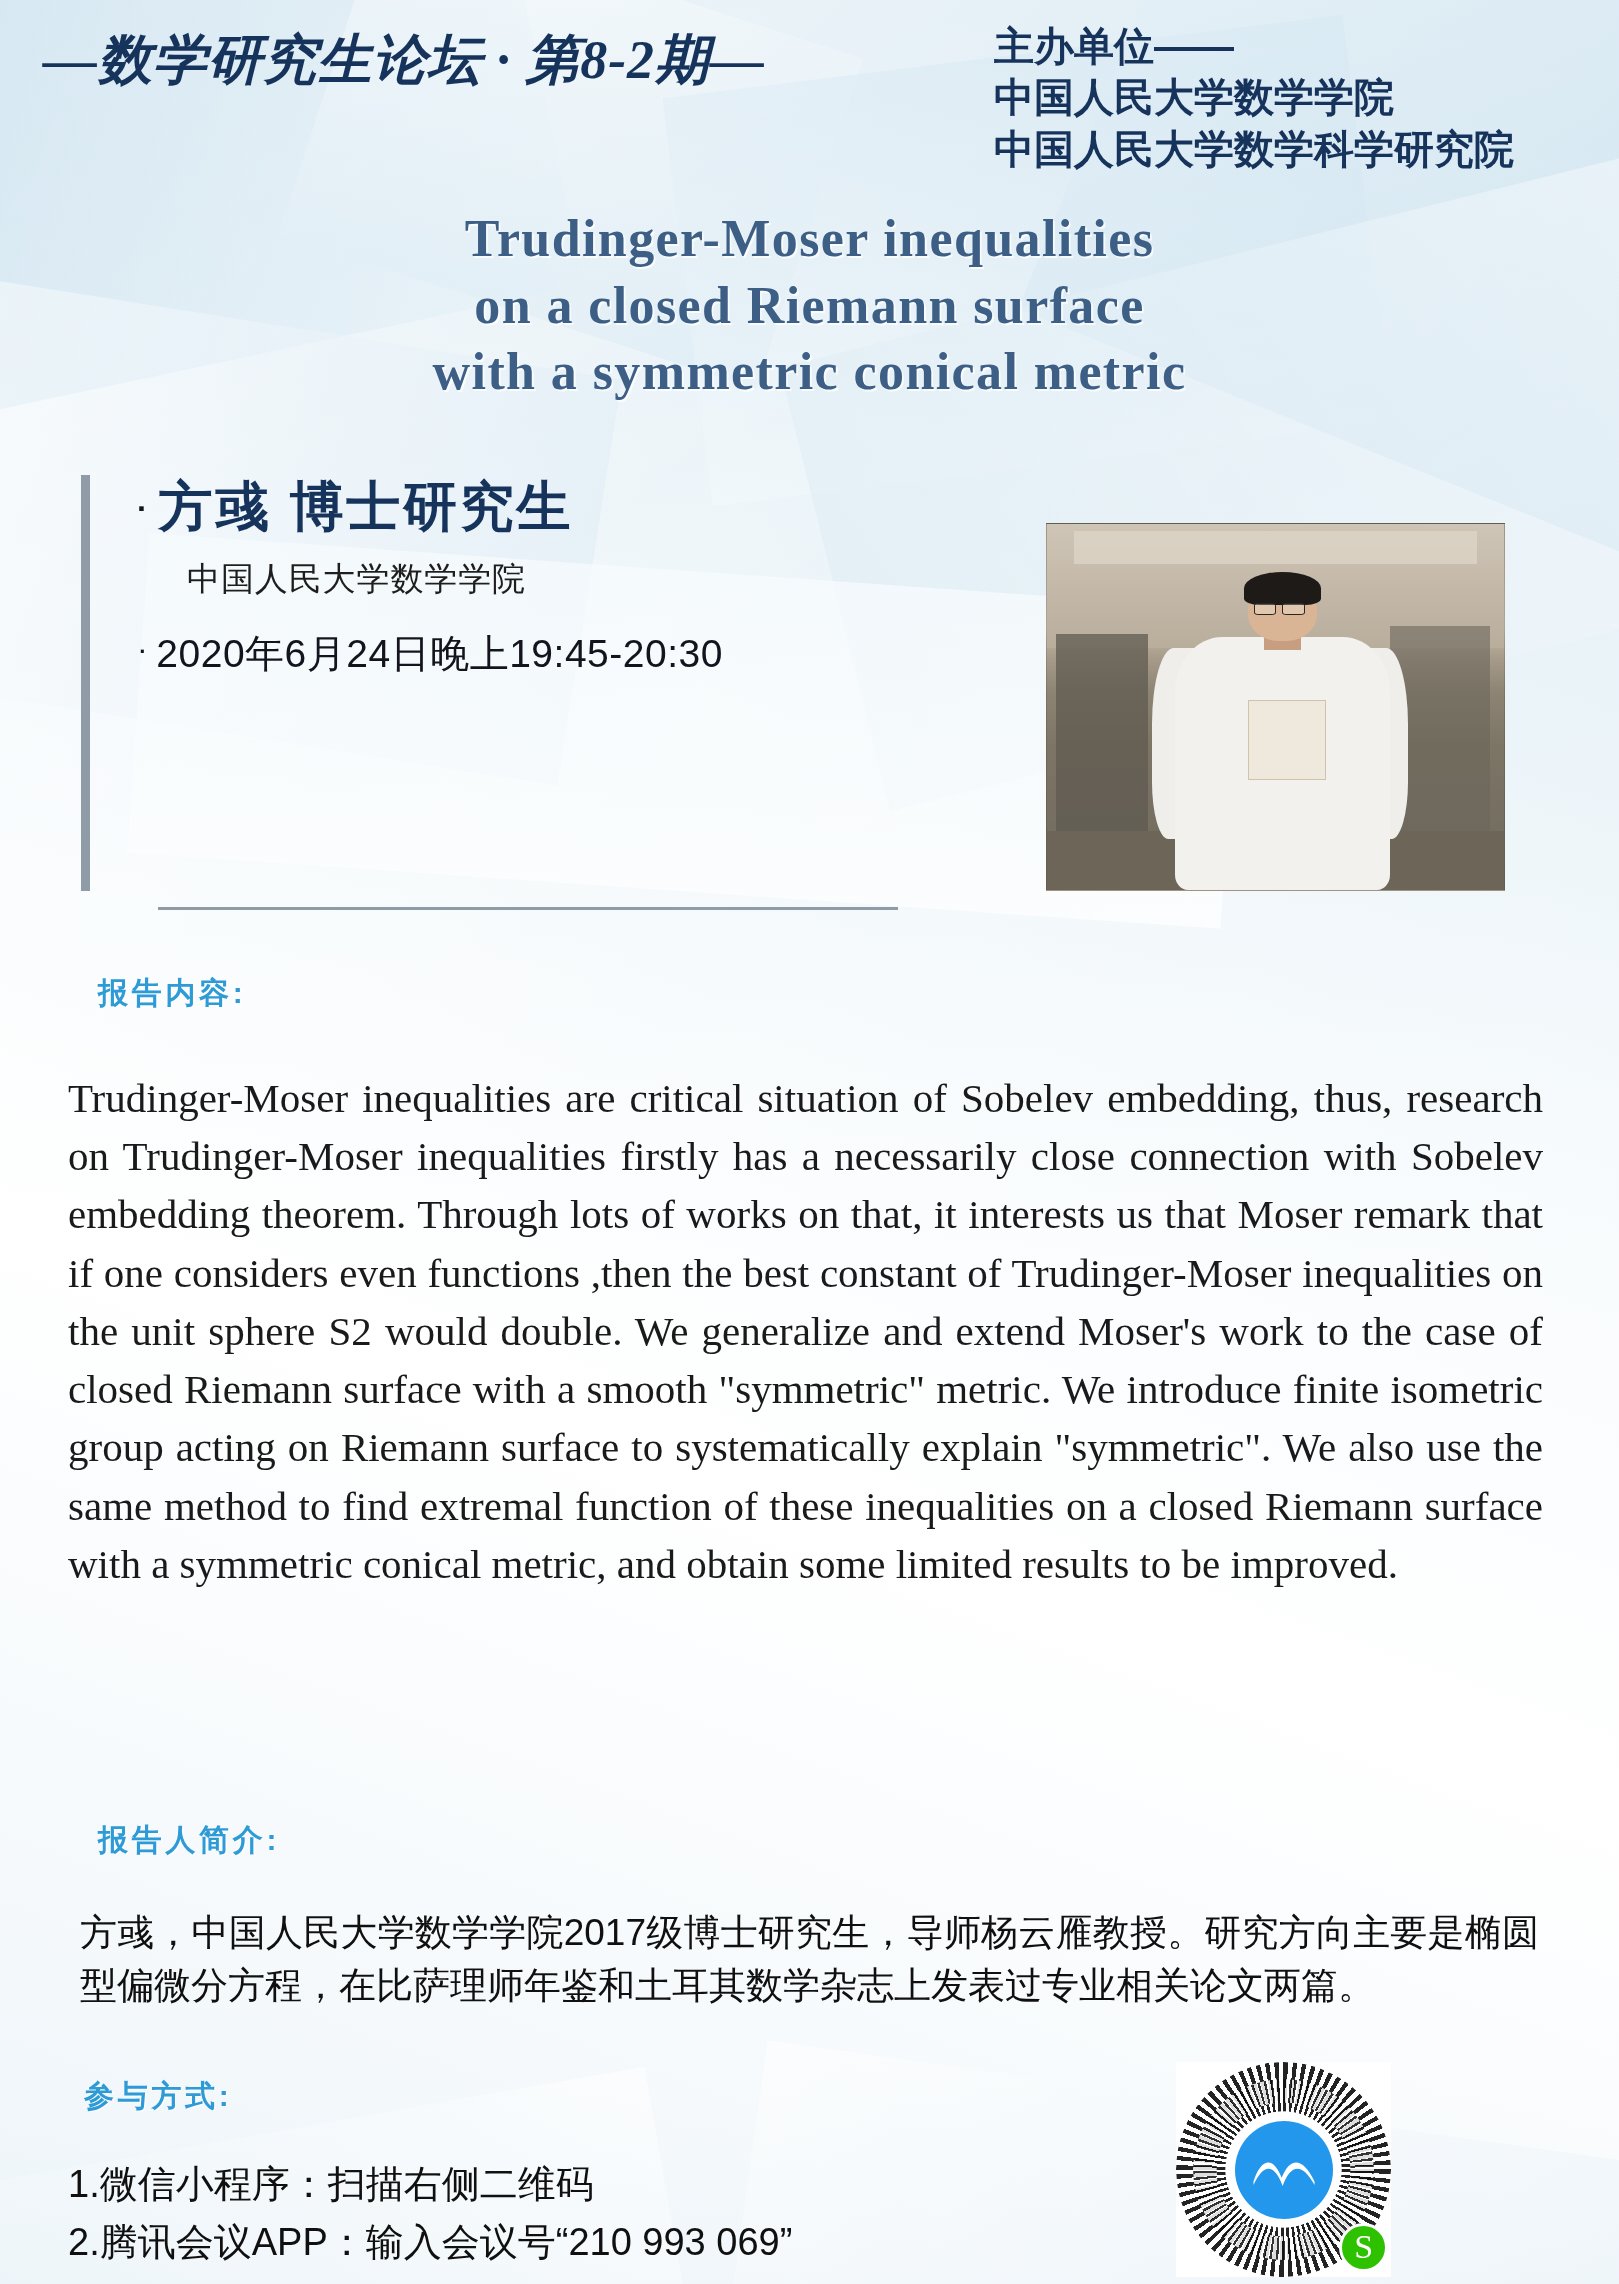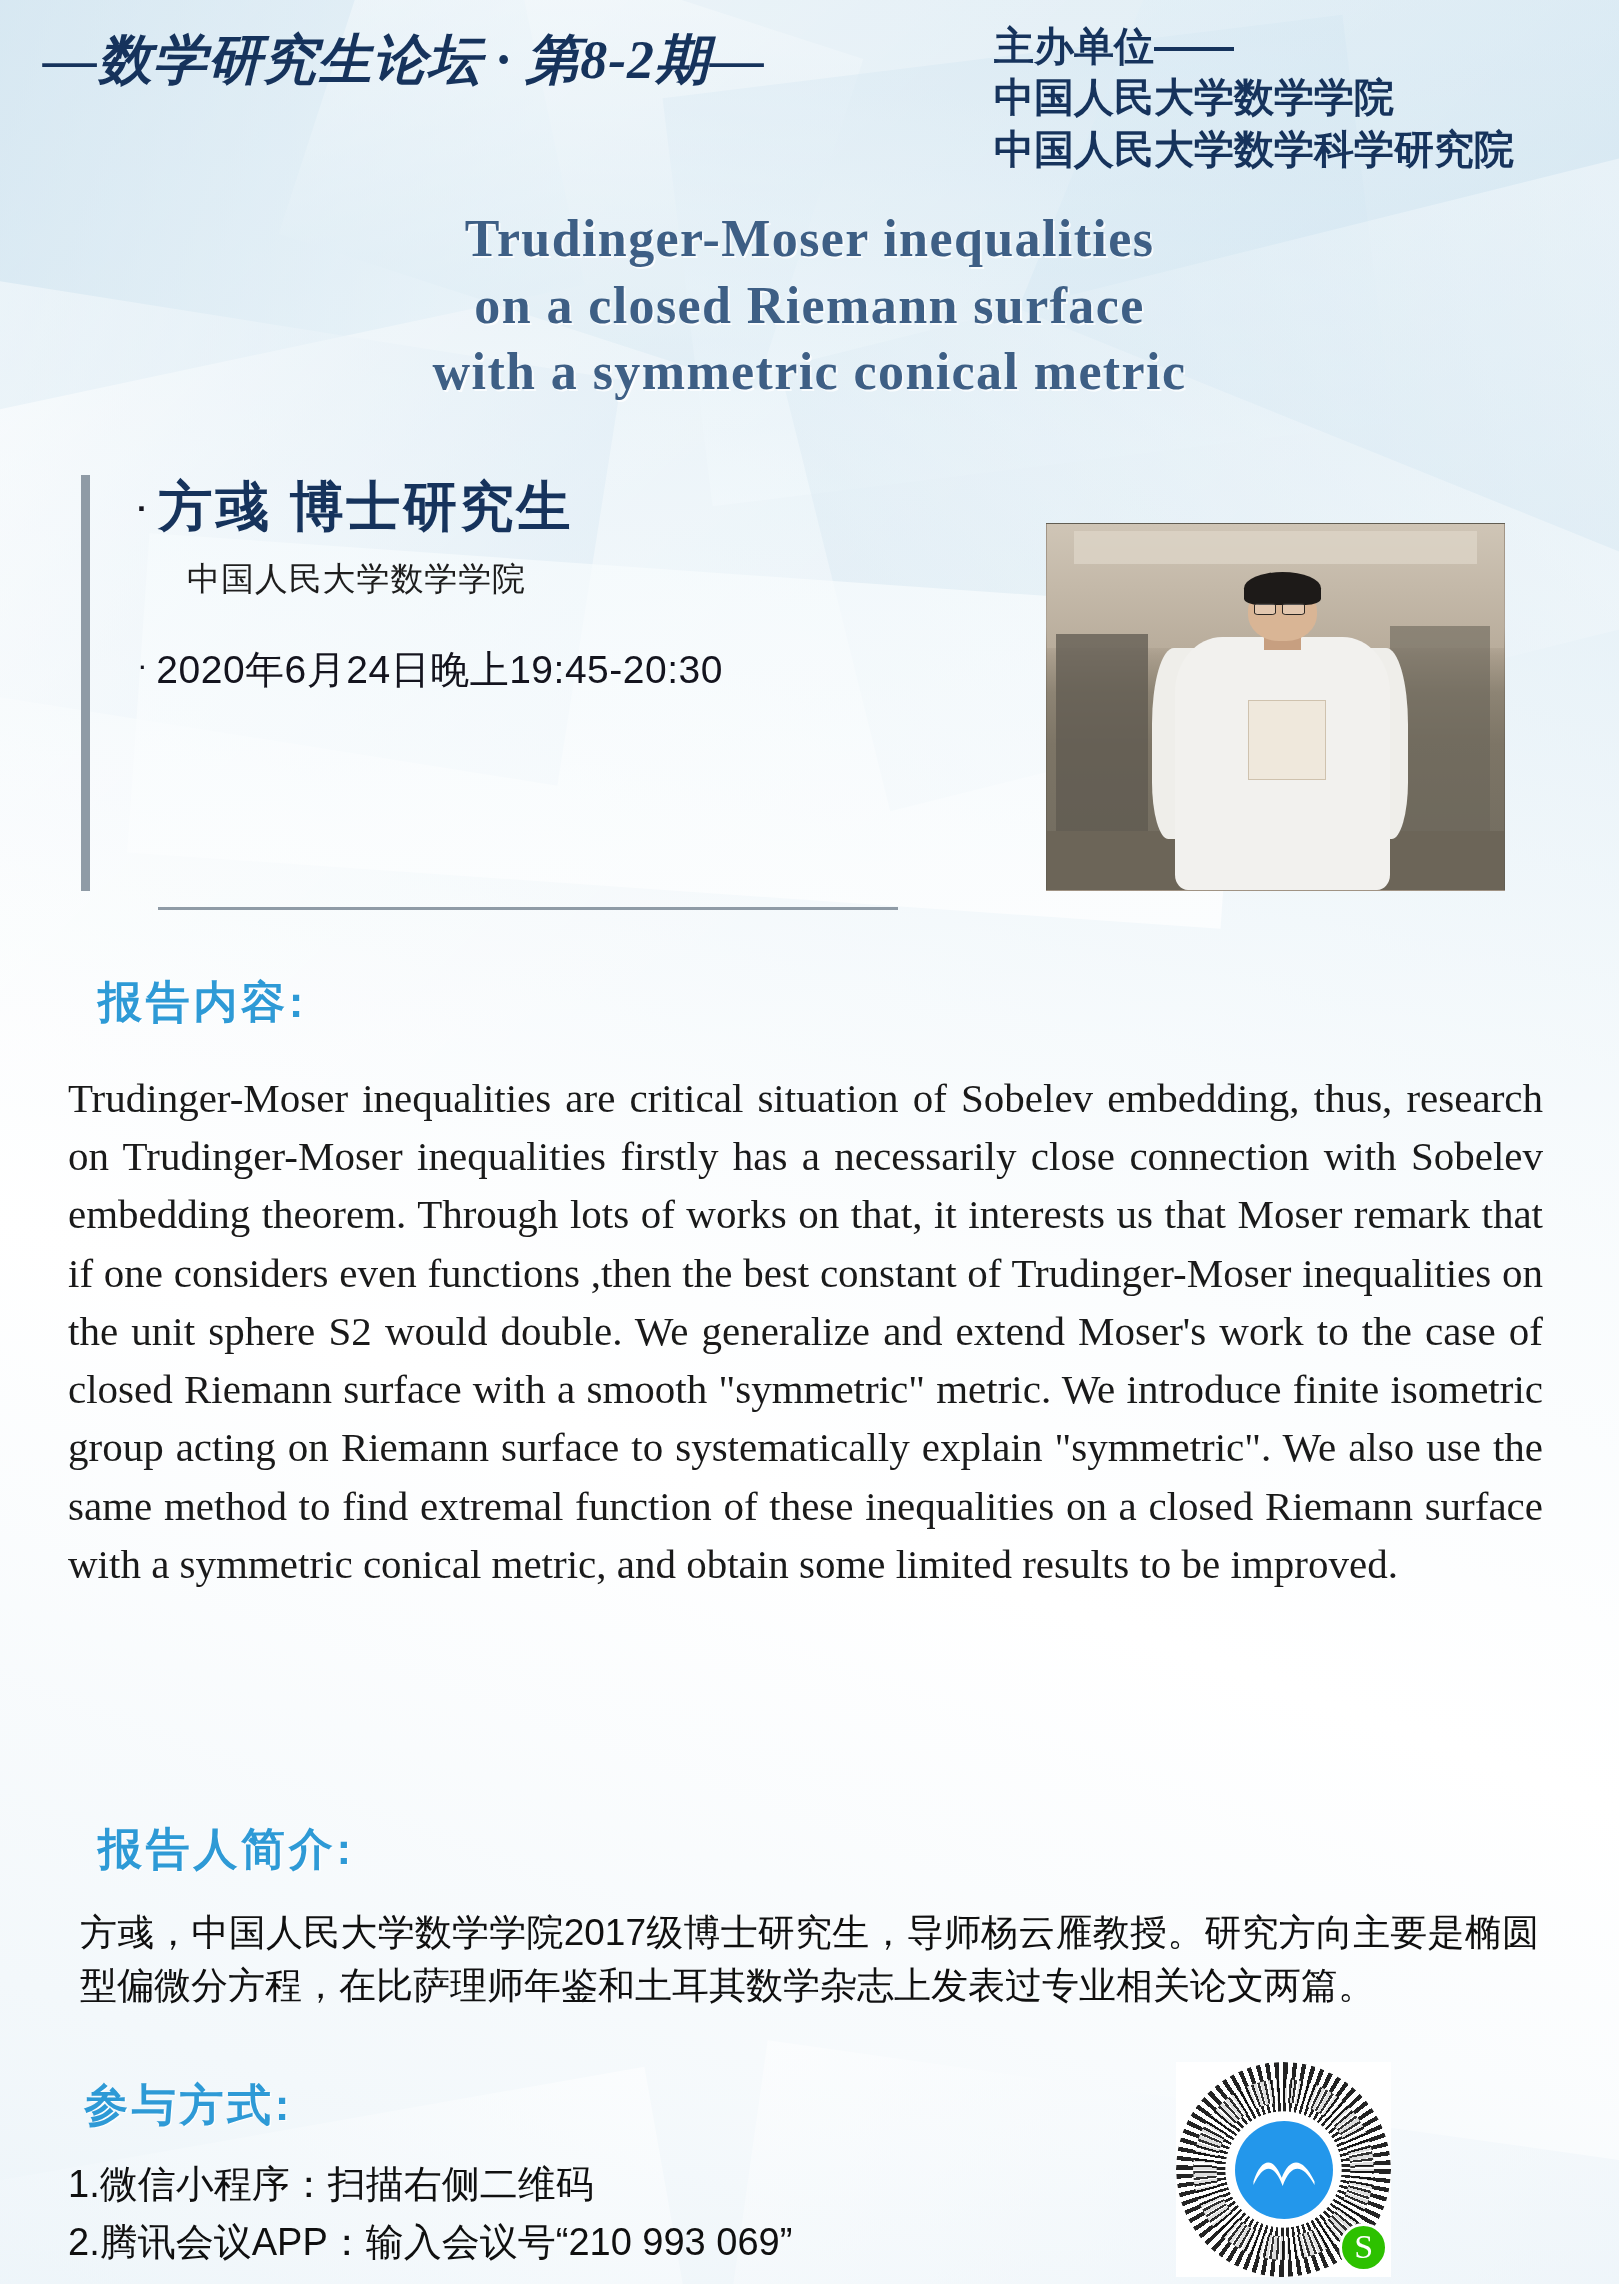--- a/index.html
+++ b/index.html
@@ -93,21 +93,21 @@
     white-space: nowrap;
   }
   .sp-affil {
     margin-top: 12.8px; margin-left: 50px;
     font-family: "Liberation Sans", sans-serif;
     font-size: 33px;
     color: #1e1e1e;
     letter-spacing: 0.9px;
   }
   .sp-line {
-    margin-top: 41px;
+    margin-top: 25px;
     font-family: "Liberation Sans", sans-serif;
     font-size: 39px;
     color: #14141e;
     letter-spacing: 0.5px;
     white-space: nowrap;
   }
   .sp-dot { color: #14141e; font-size: 32px; vertical-align: 6.4px; padding-right: 8.2px; }
 
   .hrule {
     position: absolute;
@@ -138,21 +138,21 @@
   .ph-arm-l { position:absolute; left:23%; top:34%; width:12%; height:52%; background:#efeeea; border-radius:40% 10% 30% 30%; }
   .ph-arm-r { position:absolute; left:67%; top:34%; width:12%; height:52%; background:#efeeea; border-radius:10% 40% 30% 30%; }
   .ph-print { position:absolute; left:44%; top:48%; width:17%; height:22%; background:#efe8dc; border:0.9px solid #cfc2ae; }
   .ph-neck { position:absolute; left:47.5%; top:29.5%; width:8%; height:5%; background:#c79f80; }
 
   
   .sec-head {
     position: absolute;
     font-family: "Liberation Sans", sans-serif;
     font-weight: bold;
-    font-size: 44px;
+    font-size: 30px;
     color: #2e9ad6;
     letter-spacing: 3.7px;
     text-shadow: 1.4px 1.4px 0 rgba(255,255,255,0.8);
   }
   .sec-abstract { left: 98px; top: 973px; }
   .sec-bio { left: 98px; top: 1820px; }
   .sec-join { left: 84px; top: 2076px; }
 
   
   .abstract {

